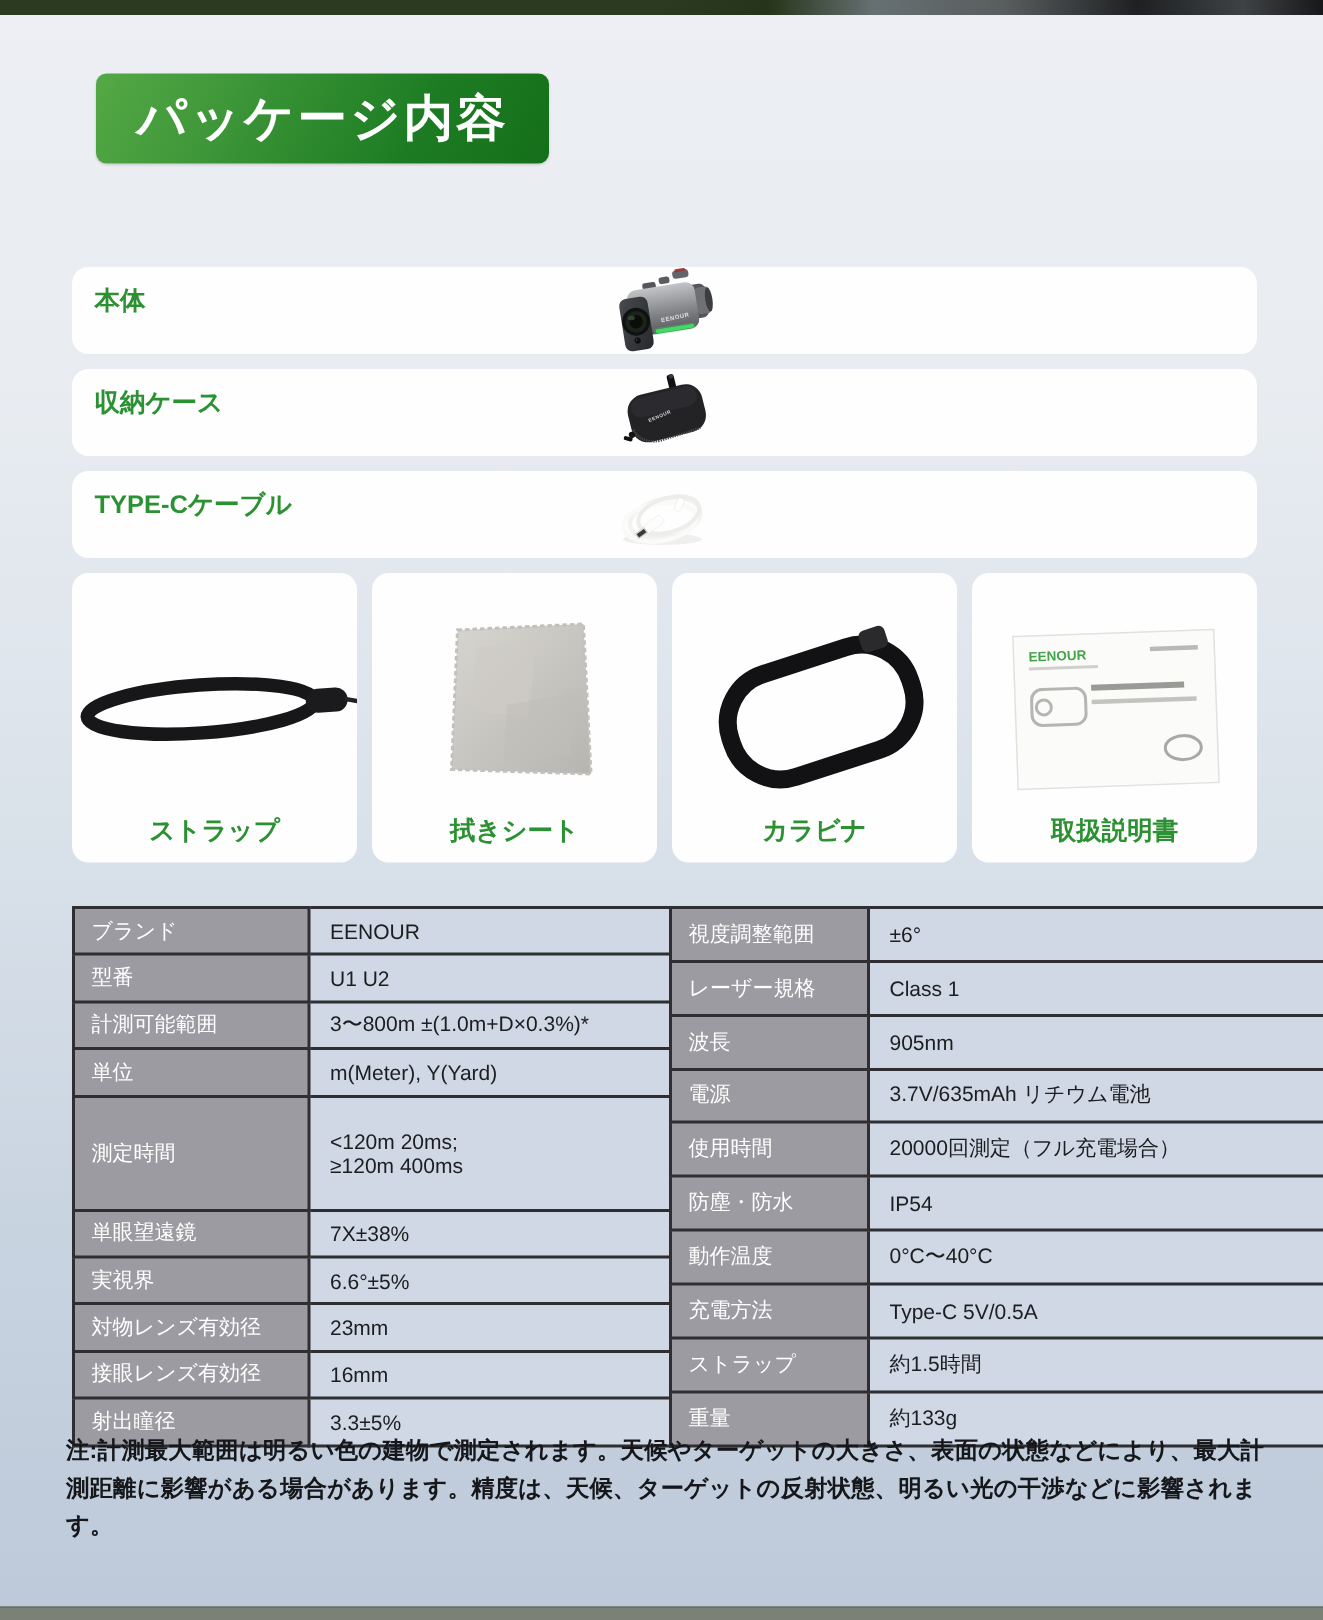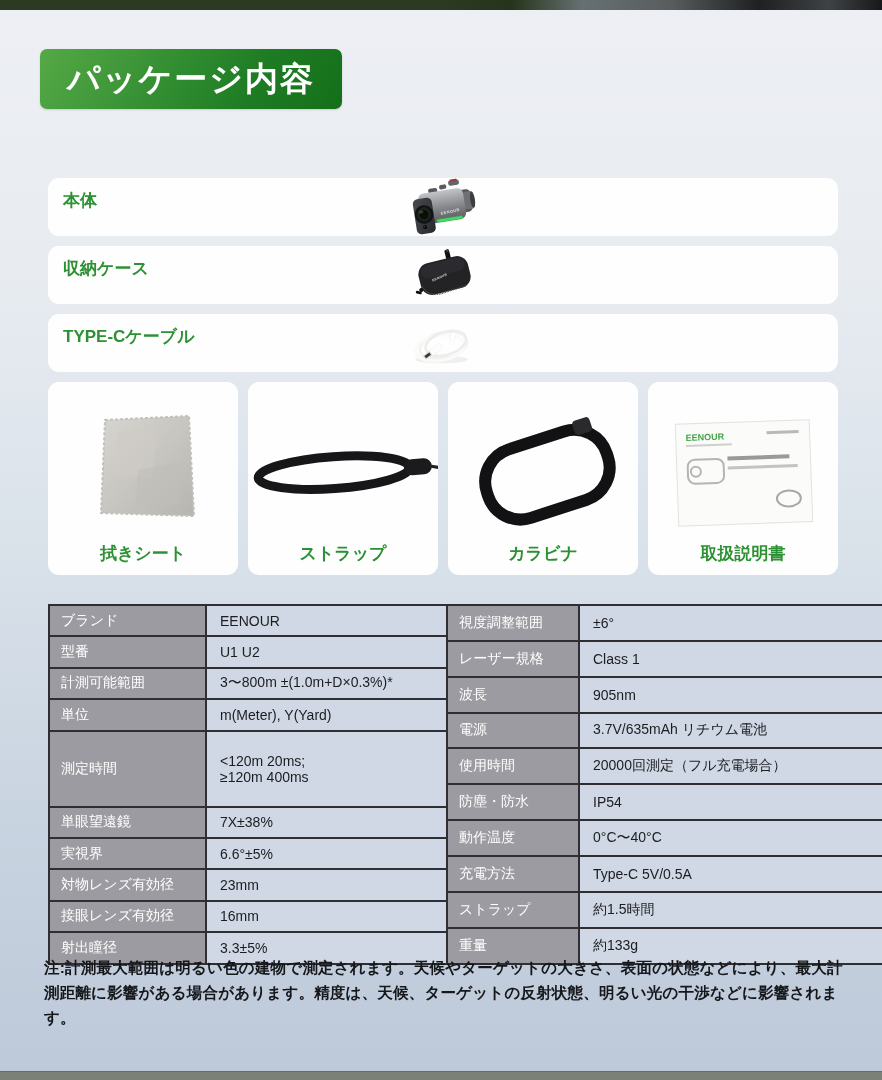--- a/index.html
+++ b/index.html
@@ -4,21 +4,21 @@
 <style>
   * { margin:0; padding:0; box-sizing:border-box; }
   html,body { background:#dfe4ec; }
   body { font-family:"Liberation Sans","DejaVu Sans",sans-serif; }
   .page { position:relative; width:882px; height:1080px; overflow:hidden;
     background:linear-gradient(180deg,#edeff4 0%,#e8ecf1 25%,#dae2ea 50%,#c9d4e1 75%,#bdc9d9 100%); }
   .top-strip { position:absolute; top:0; left:0; width:882px; height:10px;
     background:linear-gradient(90deg,#2c3a21 0%,#2c3a21 50%,#25341a 58%,#667072 66%,#595d5e 76%,#1e2022 86%,#3f4244 94%,#17181a 100%); }
   .bottom-strip { position:absolute; bottom:0; left:0; width:882px; height:9px;
     background:#7b8177; border-top:1px solid #676d64; }
-  .badge { position:absolute; left:40px; top:49px; height:60px; display:flex; align-items:center;
+  .badge { position:absolute; left:64px; top:49px; height:60px; display:flex; align-items:center;
     padding:12px 27px; border-radius:7px; color:#fff; font-size:33px; font-weight:bold; letter-spacing:2px;
     background:linear-gradient(118deg,#55a945 0%,#3d9638 30%,#1d7c23 70%,#156f1a 100%);
     box-shadow:0 1px 2px rgba(0,0,0,0.15); }
   .row1 { position:absolute; left:48px; top:178px; width:790px; height:194px; display:flex; gap:10px;flex-direction:column; }
   .row2 { position:absolute; left:48px; top:382px; width:790px; height:193px; display:flex; gap:10px; }
   .card { position:relative; flex:1; background:#fefefe; border-radius:11px; overflow:hidden; }
   .card svg { position:absolute; inset:0; width:100%; height:100%; display:block; }
   .card .lbl { position:absolute; z-index:2; color:#2c9132; font-weight:bold; font-size:17px; }
   .row1 .lbl { top:11px; left:15px; }
   .row2 .lbl { bottom:10px; left:0; right:0; text-align:center; }
@@ -110,43 +110,43 @@
           <rect x="56" y="113" width="26" height="15" fill="#cfd3d6"></rect>
           <rect x="59" y="116" width="20" height="9" fill="#3c3a30"></rect>
         </g>
       </svg>
     </div>
   </div>
 
   <div class="row2">
 
     <div class="card">
+      <span class="lbl">ストラップ</span>
+      <svg viewBox="0 0 190 193">
+        <g transform="rotate(-4 95 90)">
+          <ellipse cx="86" cy="90" rx="76" ry="16" fill="none" stroke="#17171a" stroke-width="9"></ellipse>
+          <rect x="156" y="82" width="28" height="16" rx="8" fill="#1b1b1e"></rect>
+          <path d="M182 90 L 198 94" stroke="#222226" stroke-width="3"></path>
+        </g>
+      </svg>
+    </div>
+
+    <div class="card">
       <span class="lbl">拭きシート</span>
       <svg viewBox="0 0 190 193">
         <defs>
           <linearGradient id="clothG" x1="0" y1="0" x2="1" y2="1">
             <stop offset="0" stop-color="#d7d5d0"></stop>
               <stop offset="0.55" stop-color="#c6c4bf"></stop>
               <stop offset="1" stop-color="#b7b5b0"></stop>
           </linearGradient>
         </defs>
         <polygon points="57,38 141,34 146,134 53,131" fill="url(#clothG)" stroke="#c2c0bb" stroke-width="2" stroke-dasharray="3 2"></polygon>
         <polygon points="70,50 110,46 104,96 66,92" fill="#ceccc7" opacity="0.6"></polygon>
         <polygon points="90,88 136,80 132,122 88,124" fill="#bfbdb8" opacity="0.5"></polygon>
-      </svg>
-    </div>
-
-    <div class="card">
-      <span class="lbl">ストラップ</span>
-      <svg viewBox="0 0 190 193">
-        <g transform="rotate(-4 95 90)">
-          <ellipse cx="86" cy="90" rx="76" ry="16" fill="none" stroke="#17171a" stroke-width="9"></ellipse>
-          <rect x="156" y="82" width="28" height="16" rx="8" fill="#1b1b1e"></rect>
-          <path d="M182 90 L 198 94" stroke="#222226" stroke-width="3"></path>
-        </g>
       </svg>
     </div>
 
     <div class="card">
       <span class="lbl">カラビナ</span>
       <svg viewBox="0 0 190 193">
         <defs>
           <linearGradient id="silverG" x1="0" y1="0" x2="1" y2="0">
             <stop offset="0" stop-color="#eceef0"></stop>
               <stop offset="0.5" stop-color="#c4c8cc"></stop>

